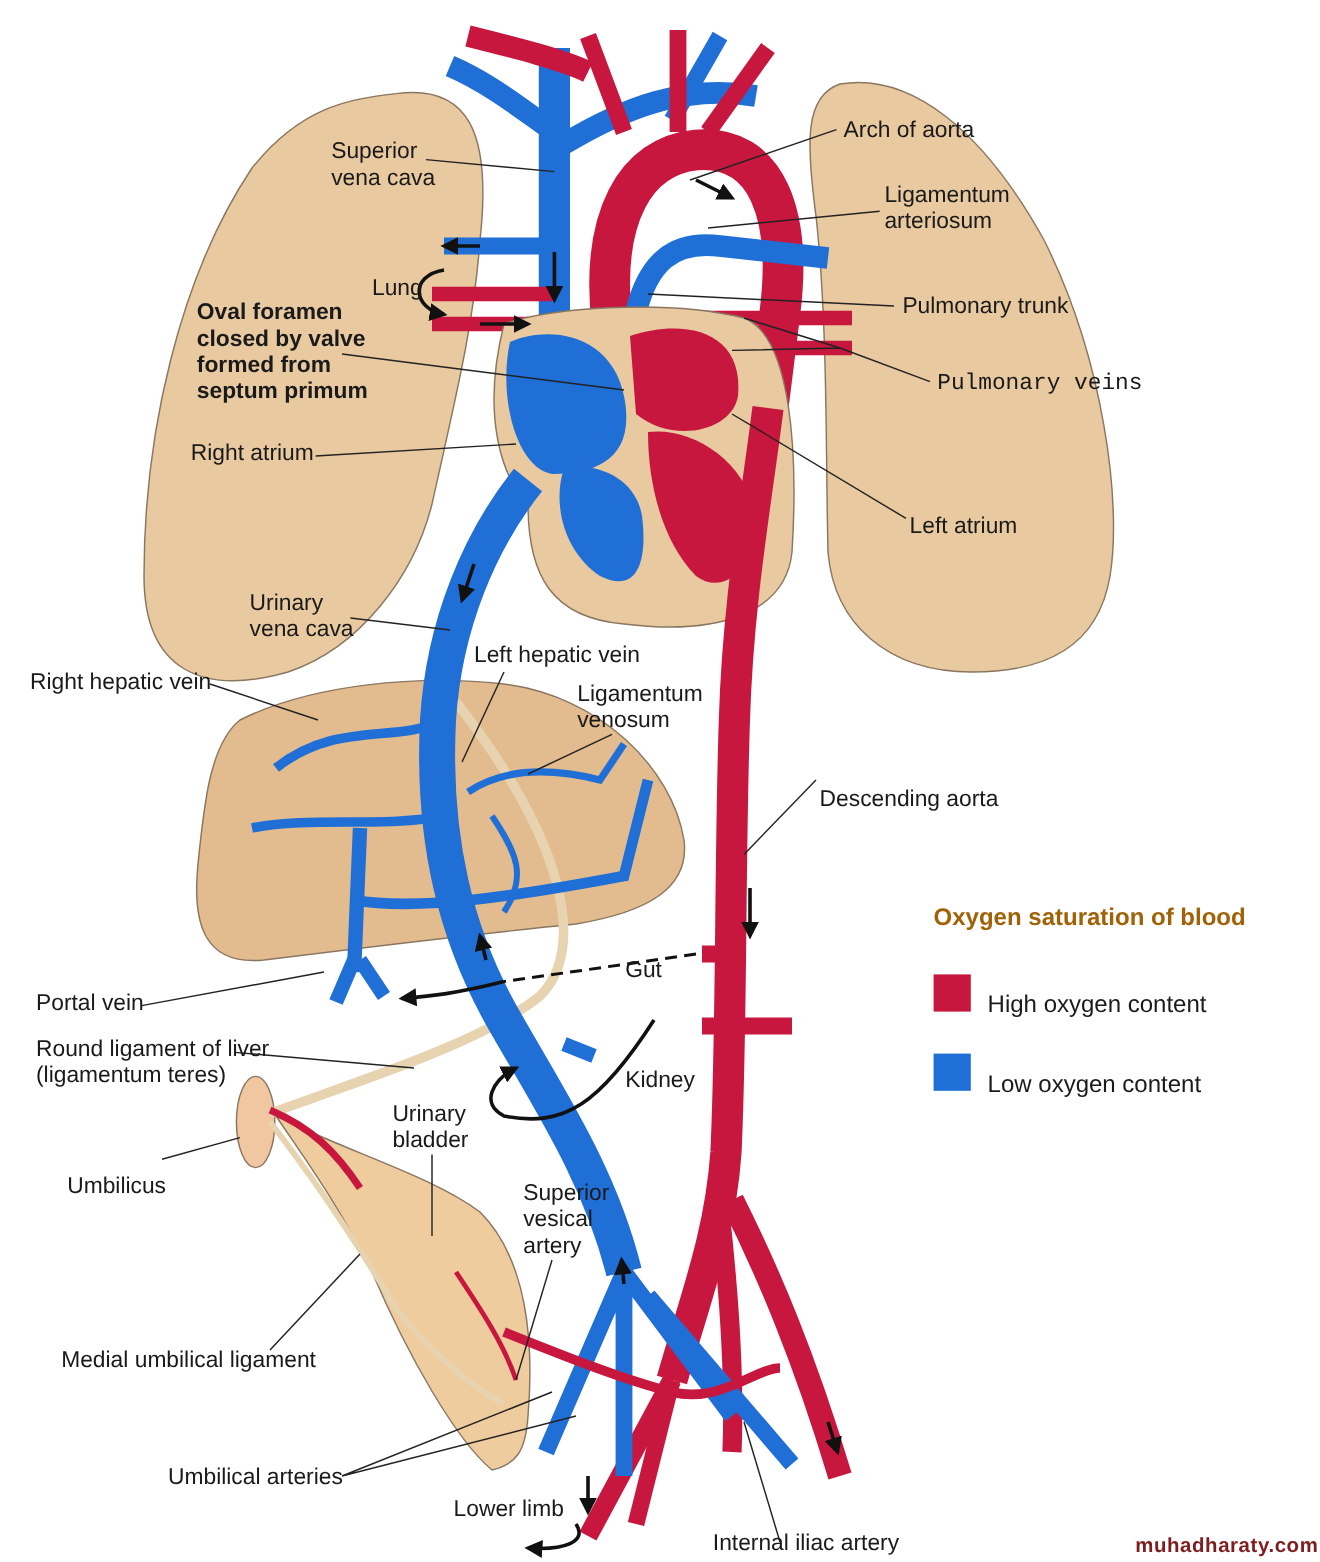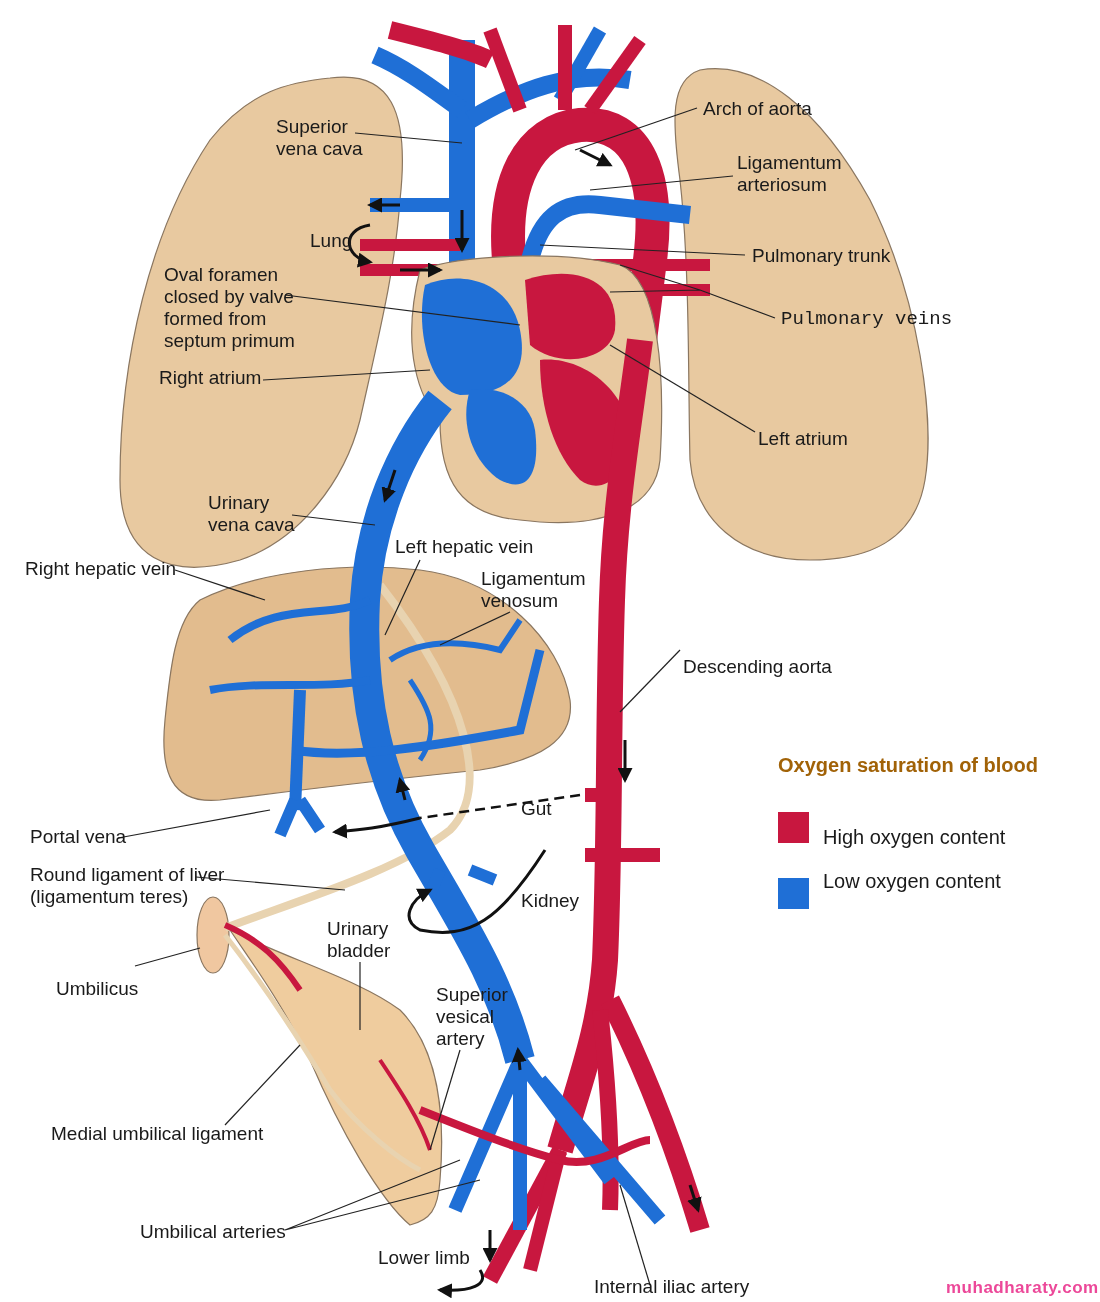--- a/index.html
+++ b/index.html
@@ -3,21 +3,21 @@
 <meta charset="utf-8">
 <style>
   html, body { margin:0; padding:0; background:#ffffff; }
   body { width:1100px; height:1302px; position:relative; overflow:hidden;
          font-family:"Liberation Sans", sans-serif; color:#1a1a1a; }
   #diagram { position:absolute; left:0; top:0; width:1100px; height:1302px; }
   .lbl { position:absolute; font-size:19px; line-height:22px; color:#1a1a1a; white-space:pre; }
   .legend-title { position:absolute; left:778px; top:754px; font-size:20px; font-weight:bold; color:#a16207; }
   .swatch { position:absolute; width:31px; height:31px; }
   .legend-text { position:absolute; font-size:20px; color:#1a1a1a; }
-  .watermark { position:absolute; left:946px; top:1278px; font-size:17px; font-weight:bold; color:#ec4899; letter-spacing:0.5px; }
+  .watermark { position:absolute; left:946px; top:1278px; font-size:17px; font-weight:bold; color:#7f1d1d; letter-spacing:0.5px; }
 </style>
 </head>
 <body>
 
 <svg id="diagram" viewBox="0 0 1100 1302" xmlns="http://www.w3.org/2000/svg">
   <defs>
     <marker id="arr" viewBox="0 0 10 10" refX="8" refY="5" markerWidth="5" markerHeight="5" orient="auto">
       <path d="M0,0 L10,5 L0,10 z" fill="#111"></path>
     </marker>
   </defs>
@@ -124,51 +124,51 @@
   </g>
 </svg>
 
 <div class="lbl" style="left:276px;top:116px;">Superior
 vena cava</div>
 <div class="lbl" style="left:703px;top:98px;">Arch of aorta</div>
 <div class="lbl" style="left:737px;top:152px;">Ligamentum
 arteriosum</div>
 <div class="lbl" style="left:310px;top:230px;">Lung</div>
 <div class="lbl" style="left:752px;top:245px;">Pulmonary trunk</div>
-<div class="lbl" style="left:164px;top:264px;">Oval foramen
+<div class="lbl" style="left:164px;top:250px;font-weight:bold;">Oval foramen
 closed by valve
 formed from
 septum primum</div>
 <div class="lbl" style="left:781px;top:308px;font-family:Liberation Mono, monospace;">Pulmonary veins</div>
 <div class="lbl" style="left:159px;top:367px;">Right atrium</div>
 <div class="lbl" style="left:758px;top:428px;">Left atrium</div>
 <div class="lbl" style="left:208px;top:492px;">Urinary
 vena cava</div>
 <div class="lbl" style="left:395px;top:536px;">Left hepatic vein</div>
 <div class="lbl" style="left:25px;top:558px;">Right hepatic vein</div>
 <div class="lbl" style="left:481px;top:568px;">Ligamentum
 venosum</div>
 <div class="lbl" style="left:683px;top:656px;">Descending aorta</div>
 <div class="lbl" style="left:521px;top:798px;">Gut</div>
-<div class="lbl" style="left:30px;top:826px;">Portal vena</div>
+<div class="lbl" style="left:30px;top:826px;">Portal vein</div>
 <div class="lbl" style="left:30px;top:864px;">Round ligament of liver
 (ligamentum teres)</div>
 <div class="lbl" style="left:521px;top:890px;">Kidney</div>
 <div class="lbl" style="left:327px;top:918px;">Urinary
 bladder</div>
 <div class="lbl" style="left:56px;top:978px;">Umbilicus</div>
 <div class="lbl" style="left:436px;top:984px;">Superior
 vesical
 artery</div>
 <div class="lbl" style="left:51px;top:1123px;">Medial umbilical ligament</div>
 <div class="lbl" style="left:140px;top:1221px;">Umbilical arteries</div>
 <div class="lbl" style="left:378px;top:1247px;">Lower limb</div>
 <div class="lbl" style="left:594px;top:1276px;">Internal iliac artery</div>
 
 <div>
   <div class="legend-title">Oxygen saturation of blood</div>
   <div class="swatch" style="left:778px;top:812px;background:#c8173f;"></div>
   <div class="legend-text" style="left:823px;top:826px;">High oxygen content</div>
   <div class="swatch" style="left:778px;top:878px;background:#1f6fd6;"></div>
-  <div class="legend-text" style="left:823px;top:870px;">Low oxygen content</div>
+  <div class="legend-text" style="left:823px;top:893px;">Low oxygen content</div>
 </div>
 
 <div class="watermark">muhadharaty.com</div>
 
 </body></html>

